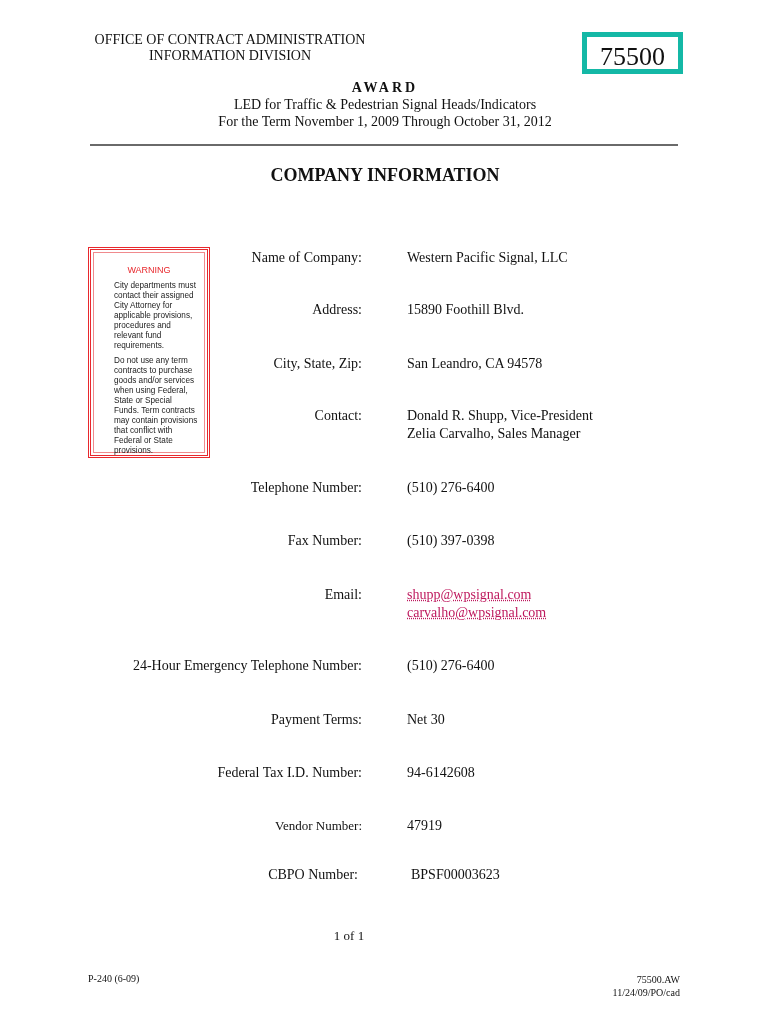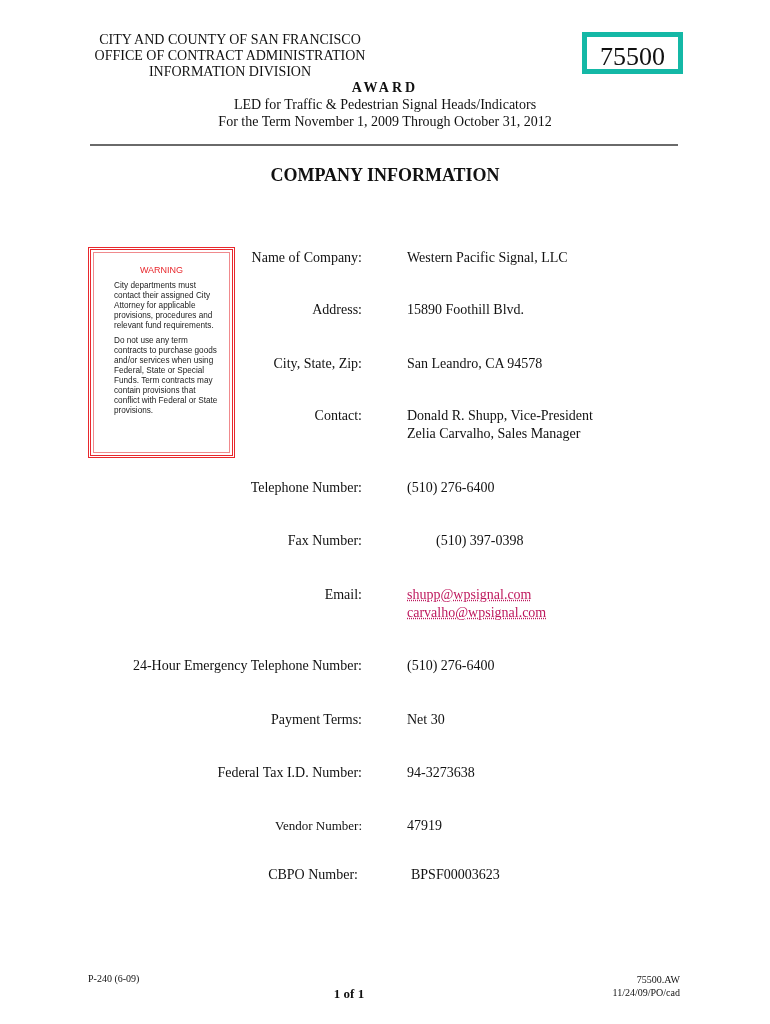--- a/index.html
+++ b/index.html
@@ -54,21 +54,21 @@
     }
     .section-title {
       left: 0; width: 770px; top: 165px;
       text-align: center;
       font-weight: bold;
       font-size: 18px;
     }
 
     .warning-box {
       left: 88px; top: 247px;
-      width: 147px; height: 211px;
+      width: 122px; height: 211px;
       box-sizing: border-box;
       border: 3px double #e8282d;
       padding: 2px;
     }
     .warning-inner {
       width: 100%; height: 100%;
       box-sizing: border-box;
       border: 1px solid #f08a8d;
       font-family: "Liberation Sans", "DejaVu Sans", sans-serif;
       font-size: 8.2px;
@@ -102,38 +102,36 @@
       text-decoration: underline;
       text-decoration-style: dotted;
       display: block;
     }
 
     .footer-left {
       left: 88px; top: 973px;
       font-size: 10px;
     }
     .footer-center {
-      left: 0; width: 698px; top: 986px;
+      left: 0; width: 698px; top: 928px;
       text-align: center;
       font-size: 13px;
-      font-weight: bold;
     }
     .footer-right {
       left: 606px; top: 973px;
       width: 74px;
       text-align: right;
       font-size: 10px;
       line-height: 13px;
     }
   </style>
 </head>
 <body>
 
 <div class="abs agency">
-  <div>CITY AND COUNTY OF SAN FRANCISCO</div>
   <div>OFFICE OF CONTRACT ADMINISTRATION</div>
   <div>INFORMATION DIVISION</div>
 </div>
 
 <div class="abs doc-number-box">75500</div>
 
 <div class="abs award-title">AWARD</div>
 <div class="abs award-subtitle" style="top:97px;">LED for Traffic &amp; Pedestrian Signal Heads/Indicators</div>
 <div class="abs award-subtitle" style="top:114px;">For the Term November 1, 2009 Through October 31, 2012</div>
 
@@ -161,36 +159,36 @@
 <div class="abs field-label" style="left:160px; width:202px; top:407px;">Contact:</div>
 <div class="abs field-value" style="top:407px;">
   <div>Donald R. Shupp, Vice-President</div>
   <div>Zelia Carvalho, Sales Manager</div>
 </div>
 
 <div class="abs field-label" style="left:160px; width:202px; top:479px;">Telephone Number:</div>
 <div class="abs field-value" style="top:479px;">(510) 276-6400</div>
 
 <div class="abs field-label" style="left:160px; width:202px; top:532px;">Fax Number:</div>
-<div class="abs field-value" style="top:532px;margin-left:29px;">(510) 397-0398</div>
+<div class="abs field-value" style="top:532px;">(510) 397-0398</div>
 
 <div class="abs field-label" style="left:160px; width:202px; top:586px;">Email:</div>
 <div class="abs field-value" style="top:586px;">
   <a class="email-link">shupp@wpsignal.com</a>
   <a class="email-link">carvalho@wpsignal.com</a>
 </div>
 
 <div class="abs field-label" style="left:100px; width:262px; top:657px;">24-Hour Emergency Telephone Number:</div>
 <div class="abs field-value" style="top:657px;">(510) 276-6400</div>
 
 <div class="abs field-label" style="left:160px; width:202px; top:711px;">Payment Terms:</div>
 <div class="abs field-value" style="top:711px;">Net 30</div>
 
 <div class="abs field-label" style="left:160px; width:202px; top:764px;">Federal Tax I.D. Number:</div>
-<div class="abs field-value" style="top:764px;">94-3273638</div>
+<div class="abs field-value" style="top:764px;">94-6142608</div>
 
 <div class="abs field-label" style="left:160px; width:202px; top:817px; font-size:13px;">Vendor Number:</div>
 <div class="abs field-value" style="top:817px;">47919</div>
 
 <div class="abs field-label" style="left:160px; width:198px; top:866px;">CBPO Number:</div>
 <div class="abs field-value" style="left:411px; top:866px;">BPSF00003623</div>
 
 <div class="abs footer-left">P-240 (6-09)</div>
 <div class="abs footer-center">1 of 1</div>
 <div class="abs footer-right">

